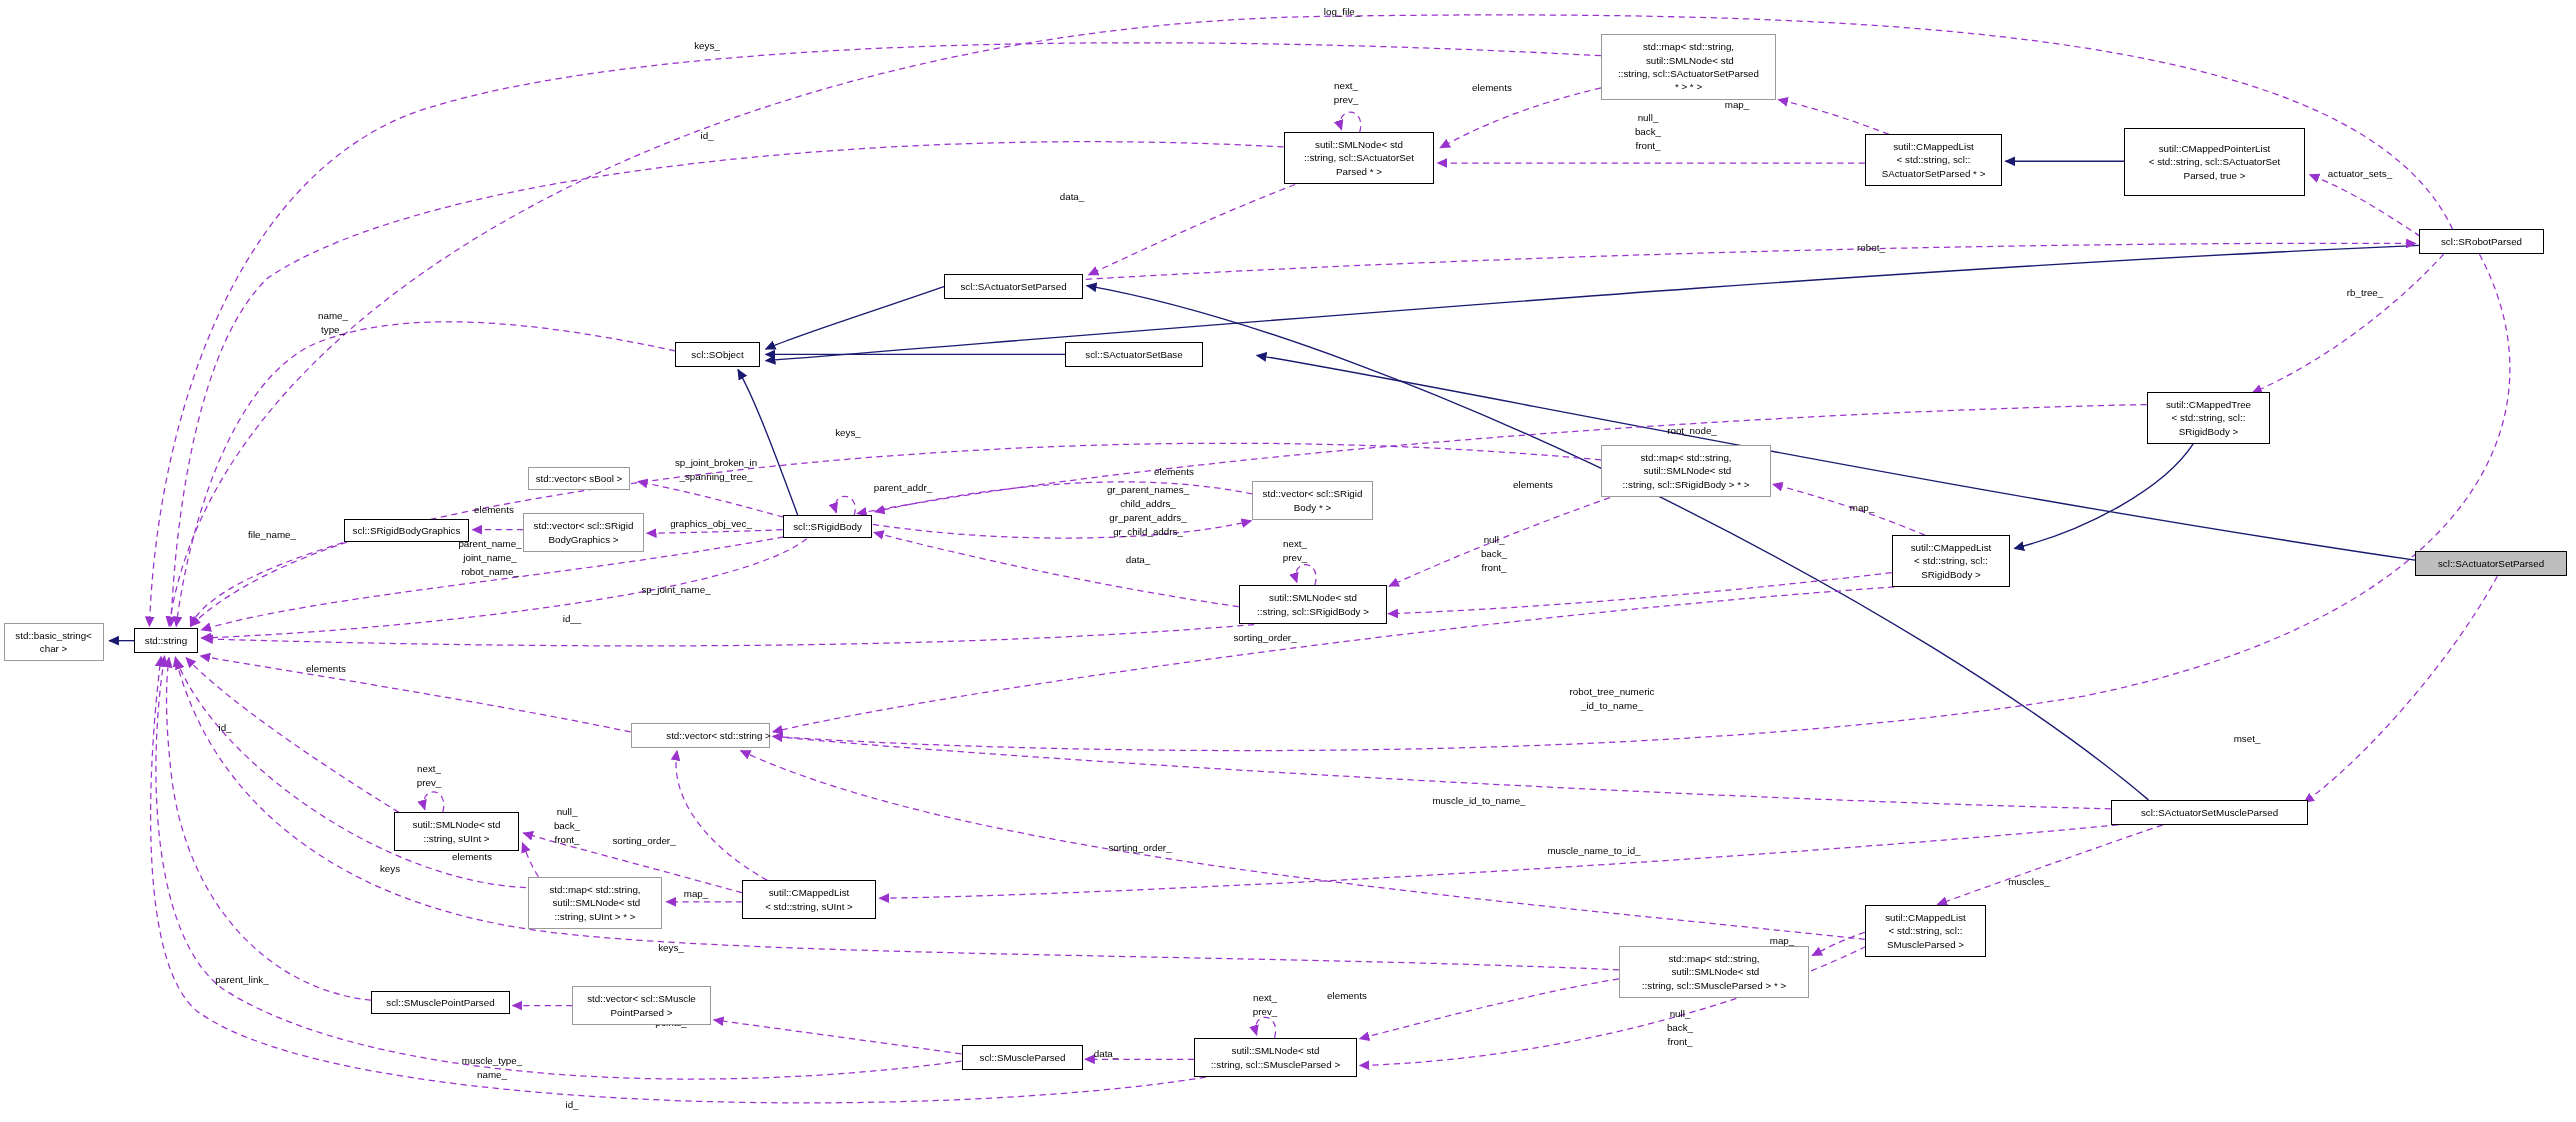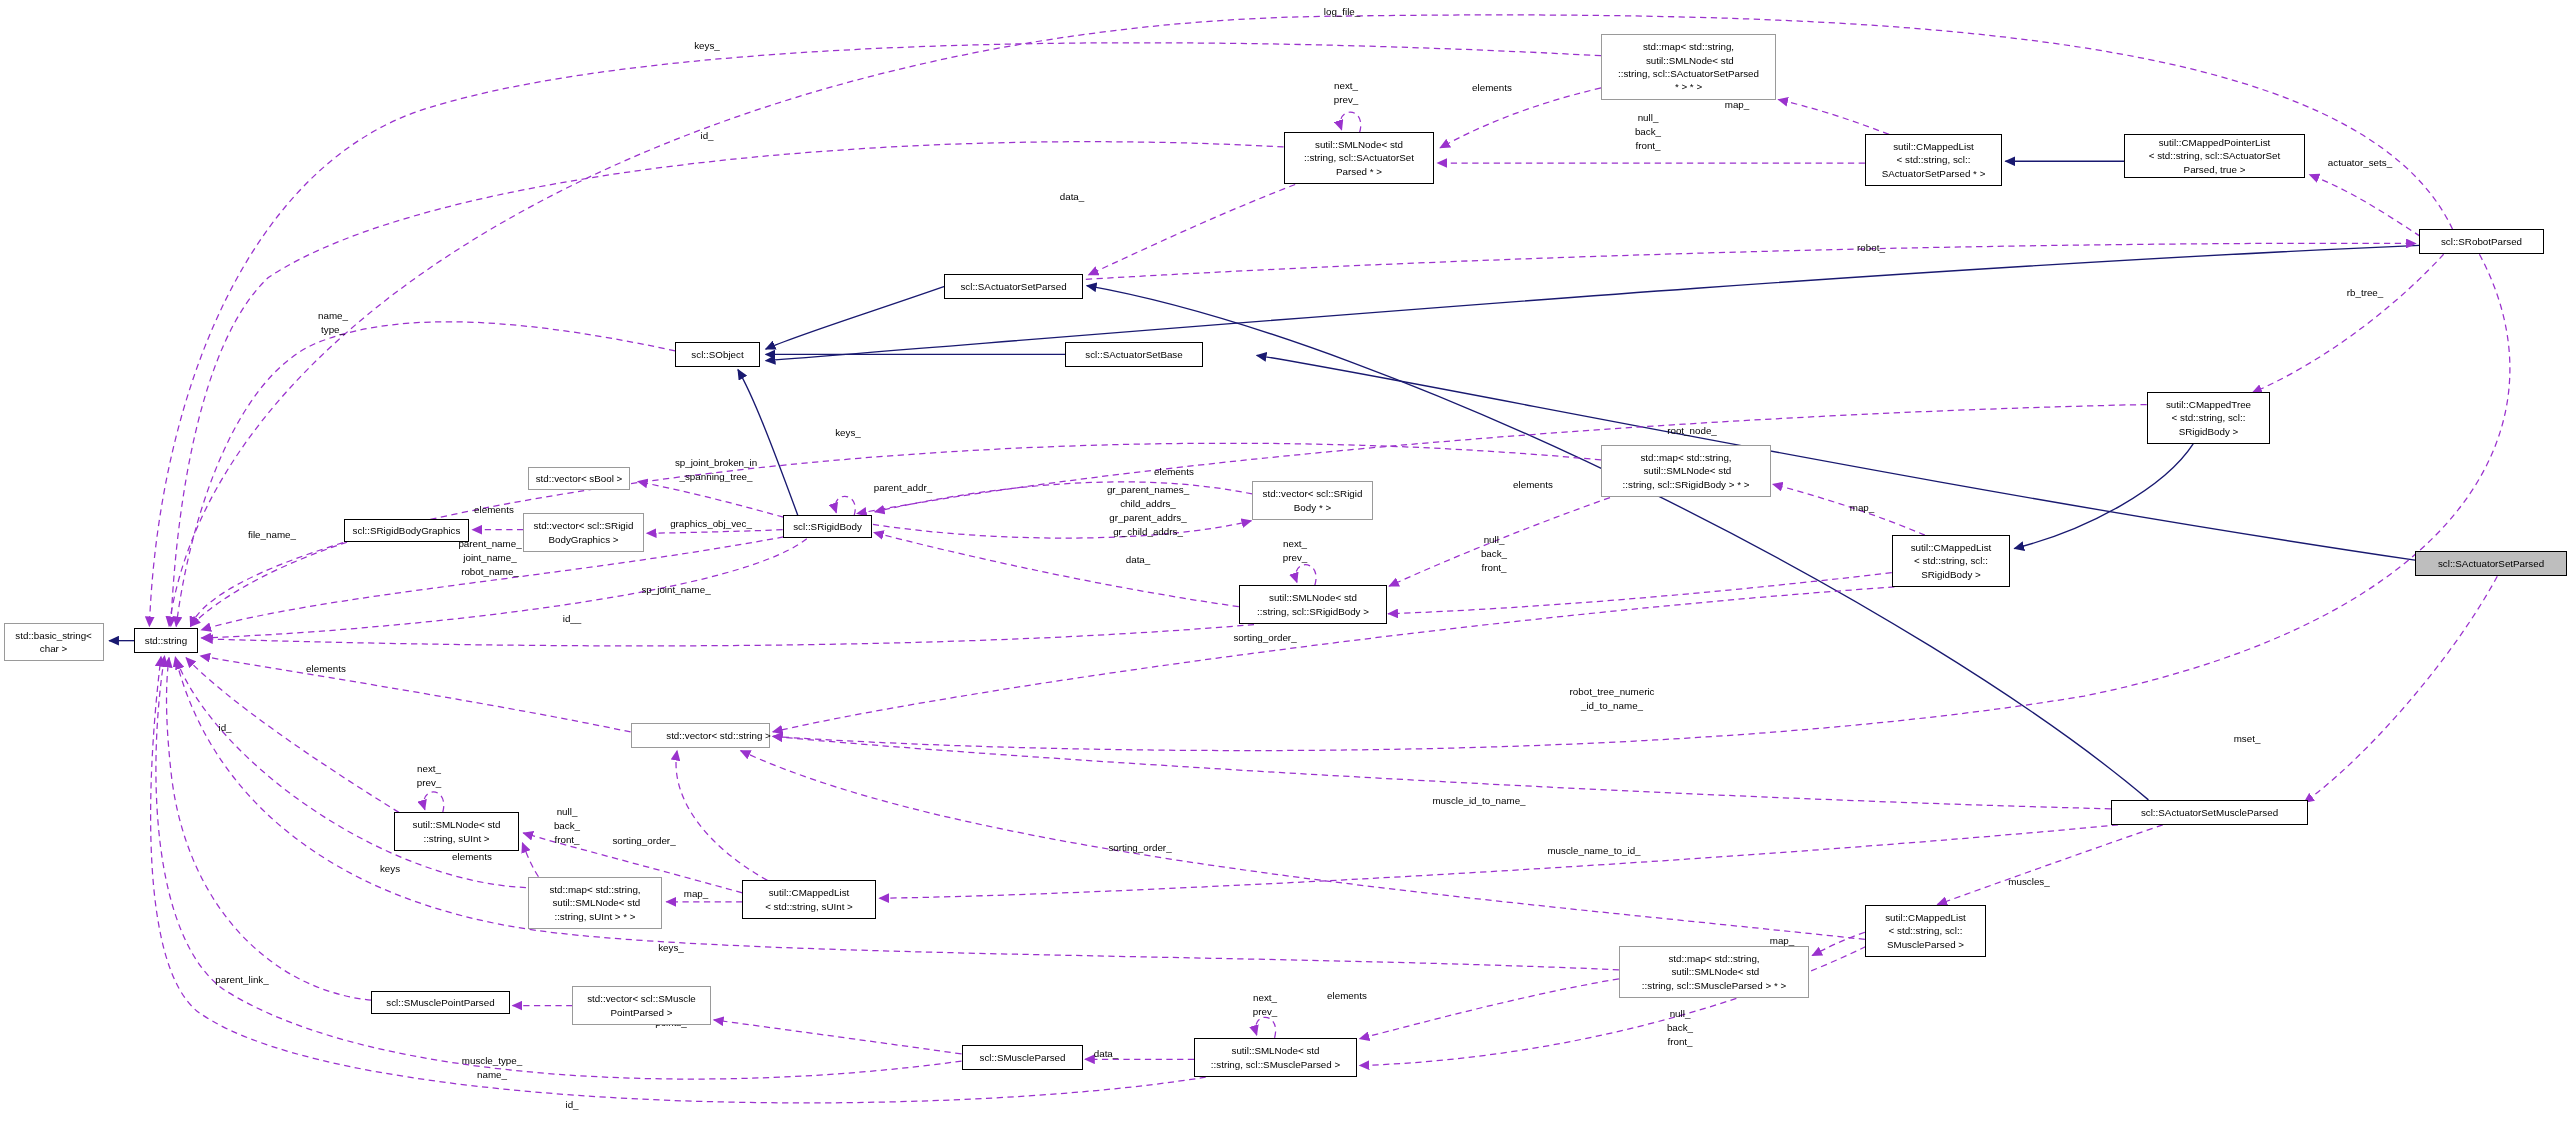--- a/index.html
+++ b/index.html
@@ -113,21 +113,21 @@
  sutil::SMLNode&lt; std
 ::string, scl::SRigidBody &gt; * &gt;</div>
       <div class="node class" style="left: 1892px; top: 535px; width: 118px; height: 52px;">sutil::CMappedList
 &lt; std::string, scl::
 SRigidBody &gt;</div>
       <div class="node class" style="left: 2147px; top: 392px; width: 123px; height: 52px;">sutil::CMappedTree
 &lt; std::string, scl::
 SRigidBody &gt;</div>
       <div class="node target" style="left: 2415px; top: 551px; width: 152px; height: 25px;">scl::SActuatorSetParsed</div>
       <div class="node class" style="left: 2419px; top: 229px; width: 125px; height: 25px;">scl::SRobotParsed</div>
-      <div class="node class" style="left: 2124px; top: 134px; width: 181px; height: 44px;">sutil::CMappedPointerList
+      <div class="node class" style="left: 2124px; top: 128px; width: 181px; height: 68px;">sutil::CMappedPointerList
 &lt; std::string, scl::SActuatorSet
 Parsed, true &gt;</div>
       <div class="node class" style="left: 1865px; top: 134px; width: 137px; height: 52px;">sutil::CMappedList
 &lt; std::string, scl::
 SActuatorSetParsed * &gt;</div>
       <div class="node template" style="left: 1601px; top: 34px; width: 175px; height: 66px;">std::map&lt; std::string,
  sutil::SMLNode&lt; std
 ::string, scl::SActuatorSetParsed
 * &gt; * &gt;</div>
       <div class="node class" style="left: 1284px; top: 132px; width: 150px; height: 52px;">sutil::SMLNode&lt; std
@@ -162,21 +162,21 @@
       <div class="elabel" style="left: 1342px; top: 5.4px;">log_file_</div>
       <div class="elabel" style="left: 707px; top: 39px;">keys_</div>
       <div class="elabel" style="left: 707px; top: 129px;">id_</div>
       <div class="elabel" style="left: 1346px; top: 79px;">next_
 prev_</div>
       <div class="elabel" style="left: 1492px; top: 81px;">elements</div>
       <div class="elabel" style="left: 1648px; top: 111px;">null_
 back_
 front_</div>
       <div class="elabel" style="left: 1737px; top: 98px;">map_</div>
-      <div class="elabel" style="left: 2336px; top: 156px; padding-left: 48px;">actuator_sets_</div>
+      <div class="elabel" style="left: 2336px; top: 167px; padding-left: 48px;">actuator_sets_</div>
       <div class="elabel" style="left: 1072px; top: 190px;">data_</div>
       <div class="elabel" style="left: 1871px; top: 241px;">robot_</div>
       <div class="elabel" style="left: 2365px; top: 286px;">rb_tree_</div>
       <div class="elabel" style="left: 333px; top: 309px;">name_
 type_</div>
       <div class="elabel" style="left: 1692px; top: 424px;">root_node_</div>
       <div class="elabel" style="left: 848px; top: 426px;">keys_</div>
       <div class="elabel" style="left: 1533px; top: 478px;">elements</div>
       <div class="elabel" style="left: 1862px; top: 501px;">map_</div>
       <div class="elabel" style="left: 1494px; top: 533px;">null_

